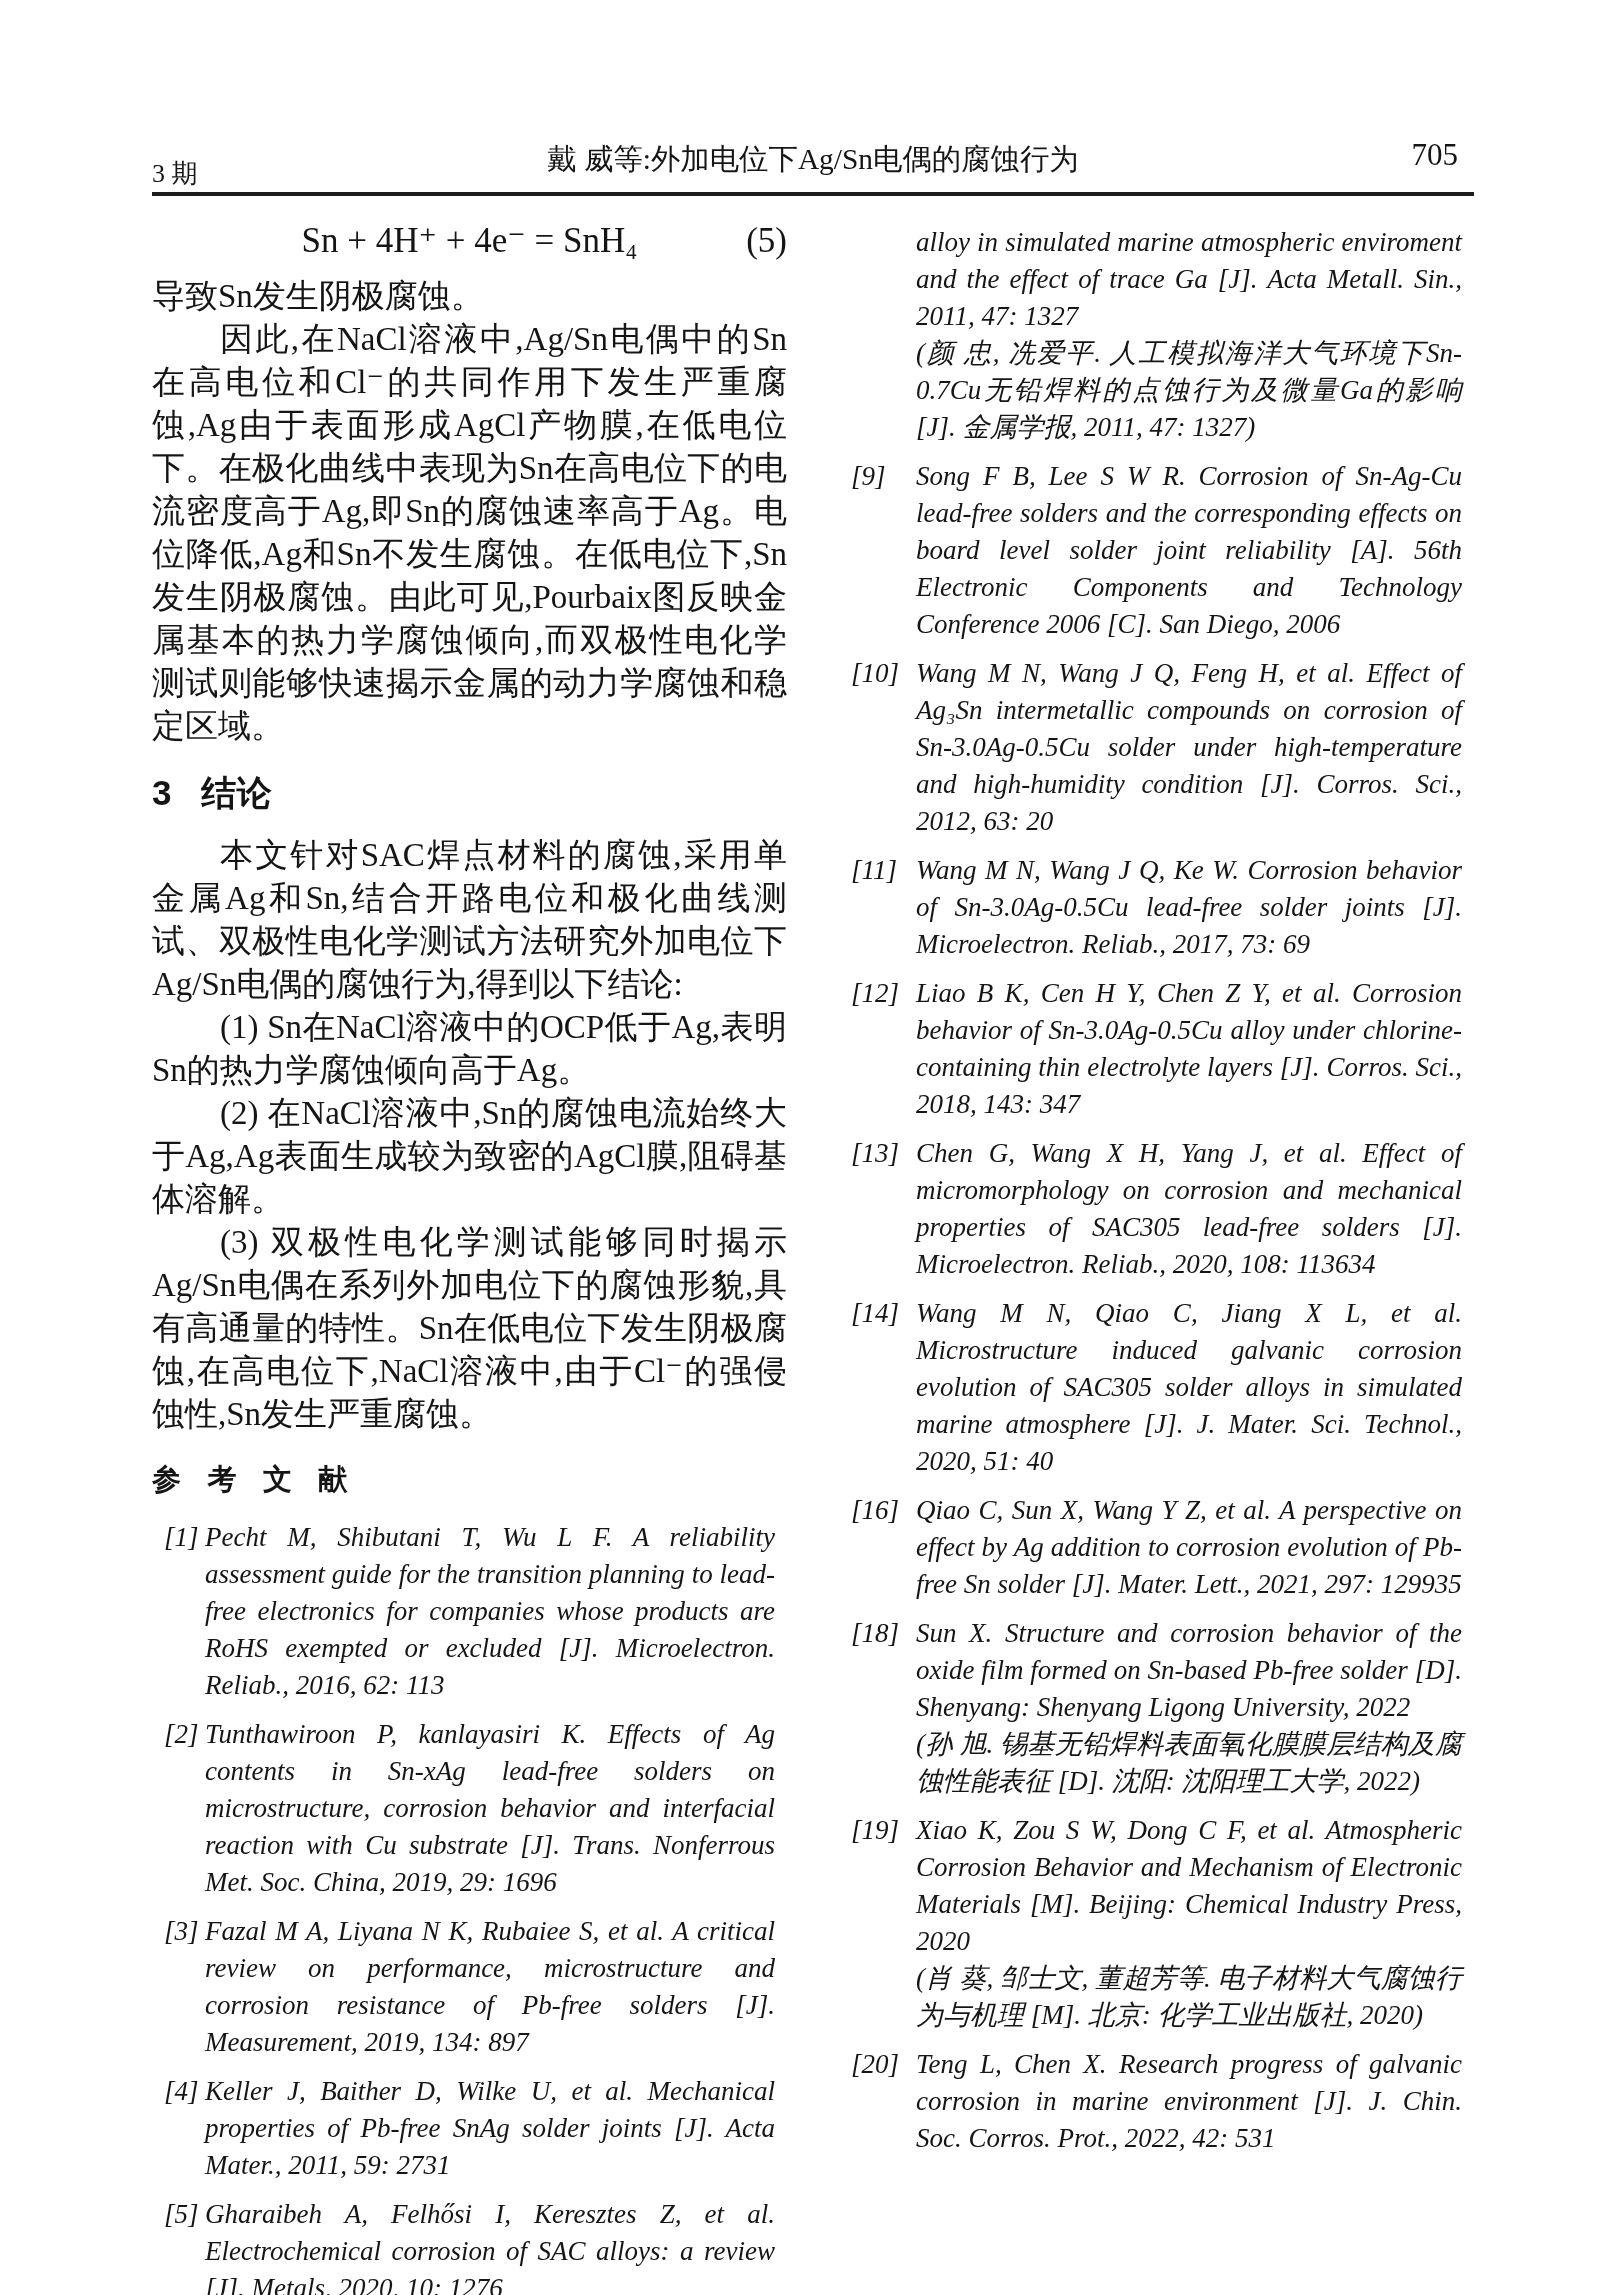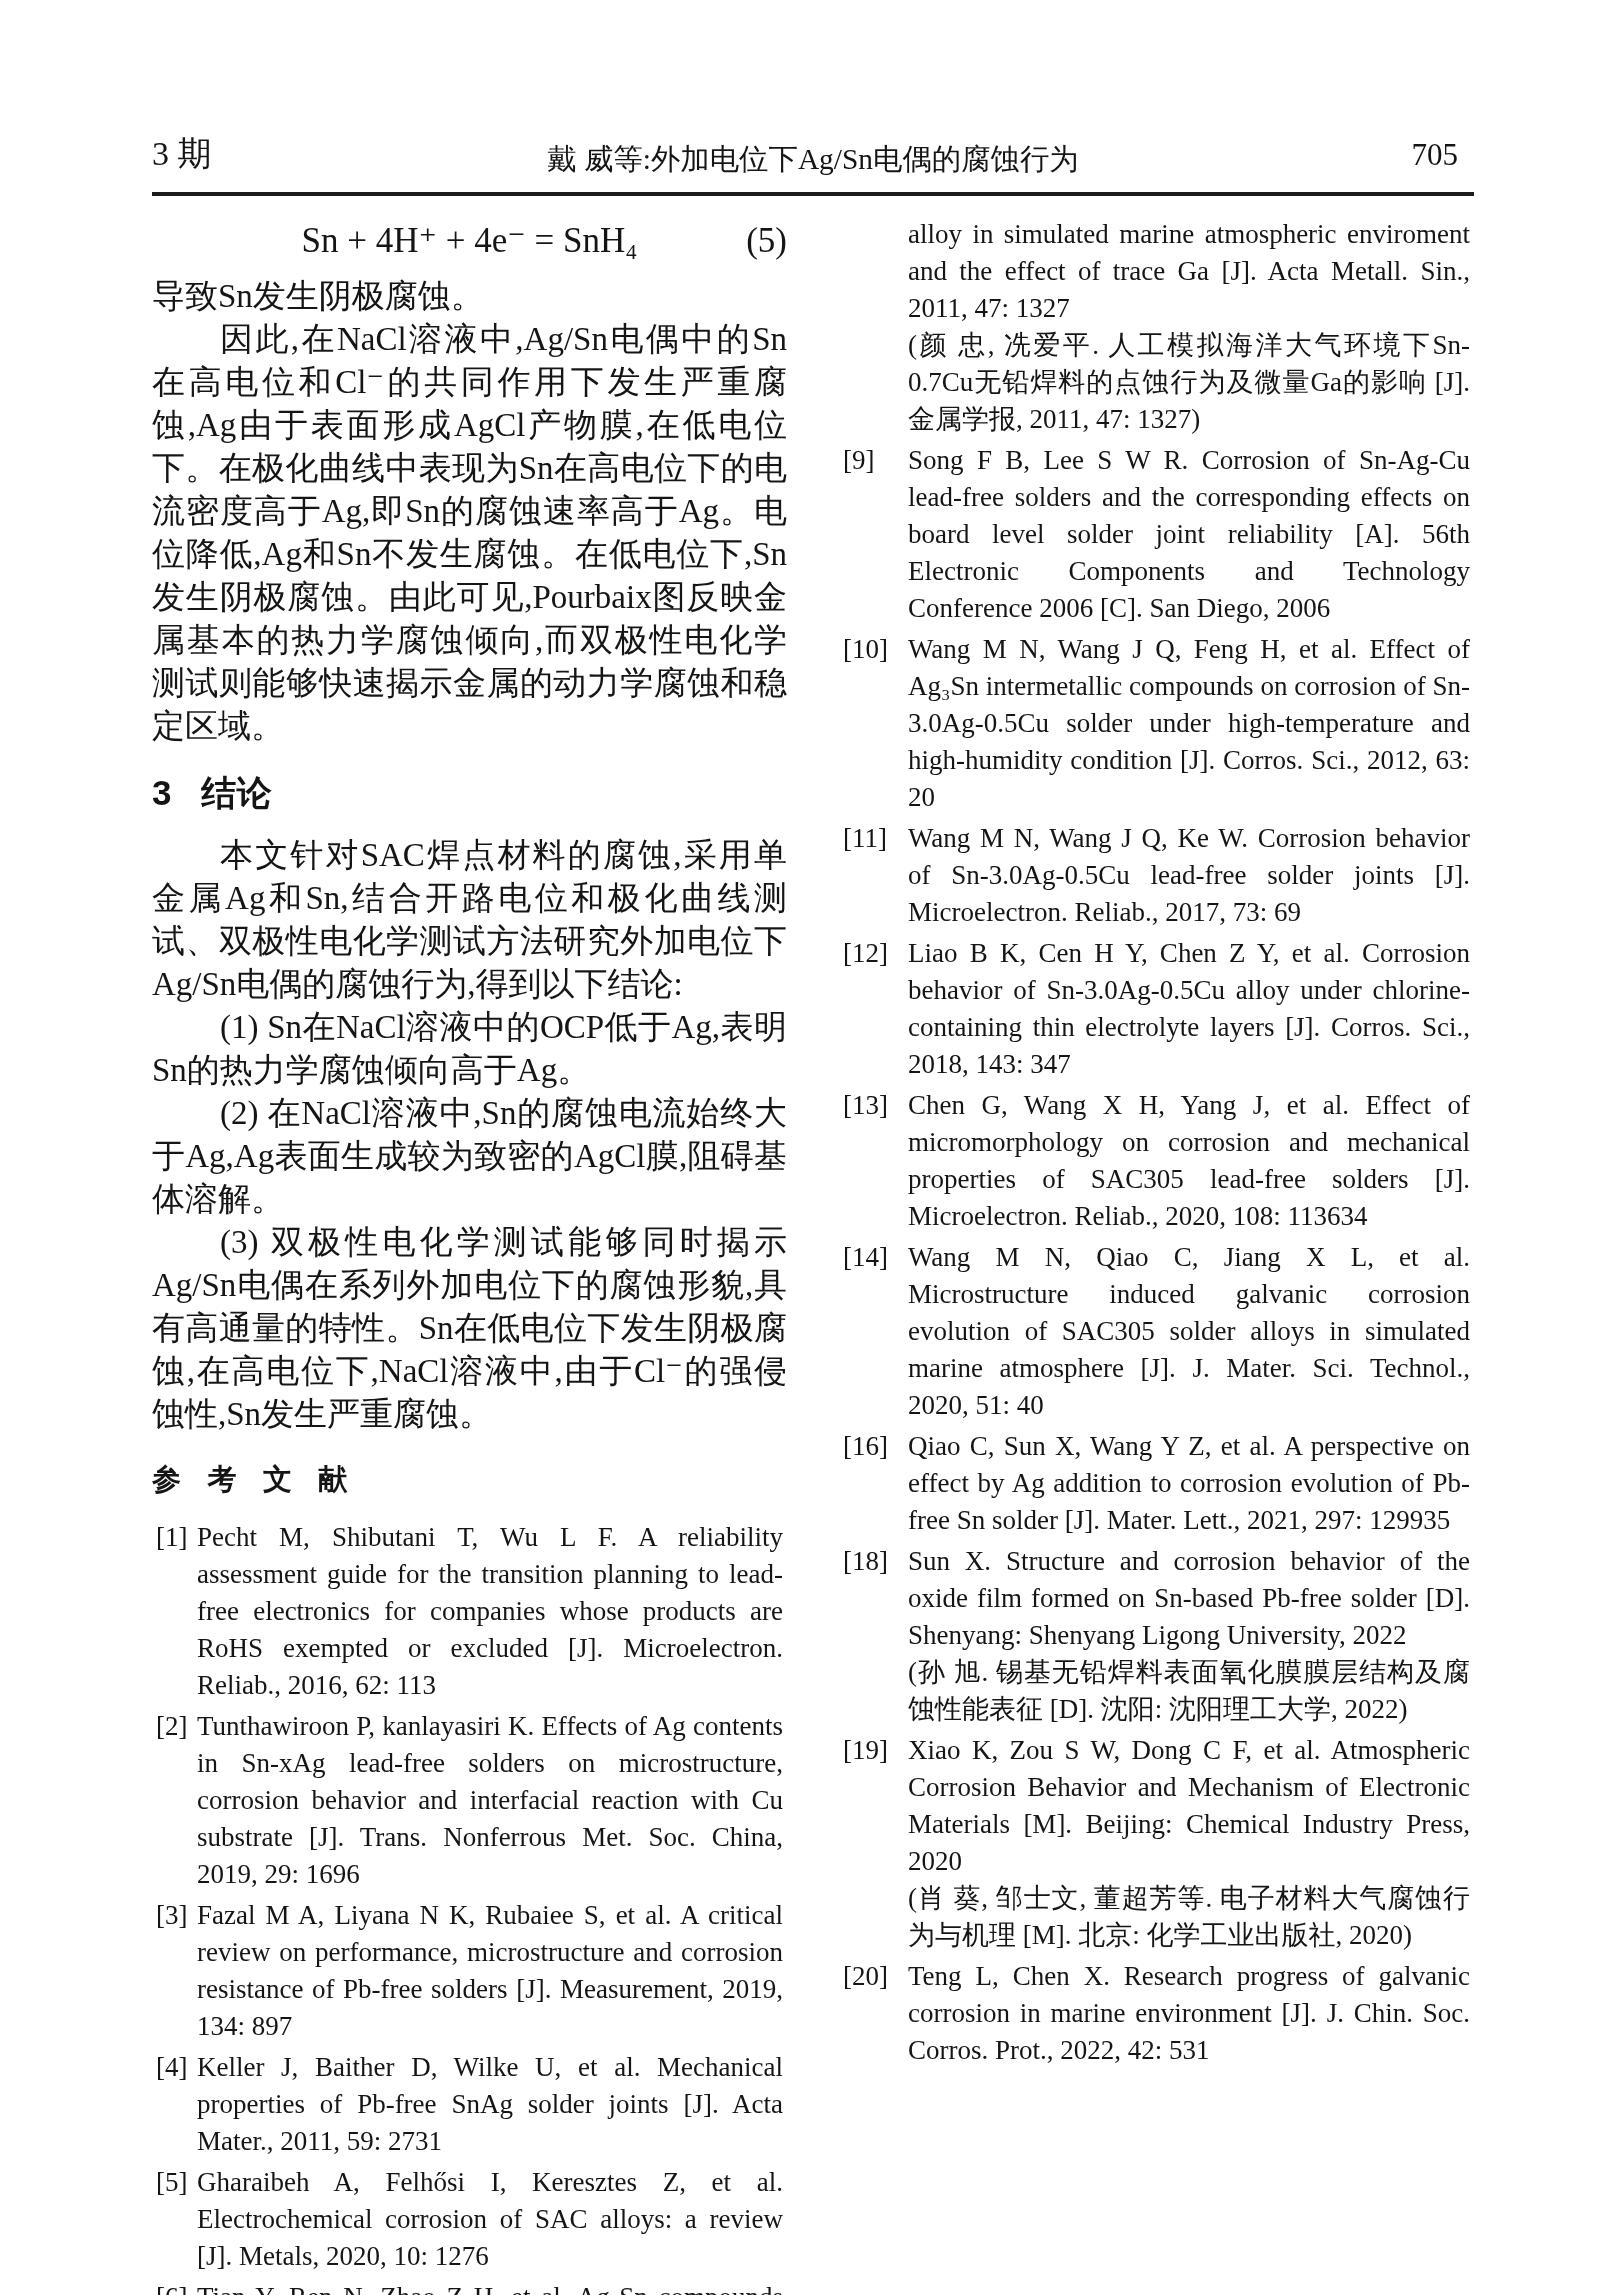--- a/index.html
+++ b/index.html
@@ -1,35 +1,35 @@
 <!DOCTYPE html>
 <html style="font-size:10.5px"><head>
 <meta charset="utf-8">
 <style>
   html,body{margin:0;padding:0;}
   body{
     width:1623px;height:2295px;position:relative;background:#ffffff;color:#151515;
     font-family:"Liberation Serif","DejaVu Serif",serif;
     -webkit-font-smoothing:antialiased;
   }
-  .header-issue{position:absolute;left:152px;top:131px;font-size:34px;}
+  .header-issue{position:absolute;left:152px;top:156px;font-size:26px;}
   .header-title{position:absolute;left:152px;width:1322px;top:140px;text-align:center;font-size:29.4px;}
   .header-page{position:absolute;left:136px;width:1322px;top:137px;text-align:right;font-size:31px;}
   .rule{position:absolute;left:152px;width:1322px;top:192px;height:3.9px;background:#1c1c1c;}
   .col{position:absolute;top:212px;width:635px;}
   .col-left{left:152px;}
   .col-right{left:839px;}
   .eq-row{position:relative;height:58px;line-height:58px;font-size:35px;text-align:center;margin-bottom:5.2px;}
   .eq-num{position:absolute;right:0;top:0;}
   p.body{margin:0;font-size:33px;line-height:43px;text-align:justify;}
   p.indent{text-indent:68px;}
   .sec-head{margin:22px 0 17px 0;font-family:"Liberation Sans","DejaVu Sans",sans-serif;font-weight:bold;font-size:35px;letter-spacing:0.7px;}
   .sec-head .sec-no{margin-right:29px;}
   .refs-head{margin:23.6px 0 19.6px 0;font-family:"Liberation Sans","DejaVu Sans",sans-serif;font-weight:bold;font-size:29px;letter-spacing:9.2px;}
-  .ref{position:relative;padding-left:41px;font-size:27px;line-height:37px;text-align:justify;margin:4px;}
+  .ref{position:relative;padding-left:41px;font-size:27px;line-height:37px;text-align:justify;margin:12px;font-style:italic;}
   .col-right .ref{padding-left:65px;}
   .ref-label{position:absolute;left:0;top:0;}
   .ref-cn{text-align:justify;}
 </style>
 </head>
 <body>
 
 <div class="header-issue">3 期</div>
 <div class="header-title">戴 威等:外加电位下Ag/Sn电偶的腐蚀行为</div>
 <div class="header-page">705</div>

